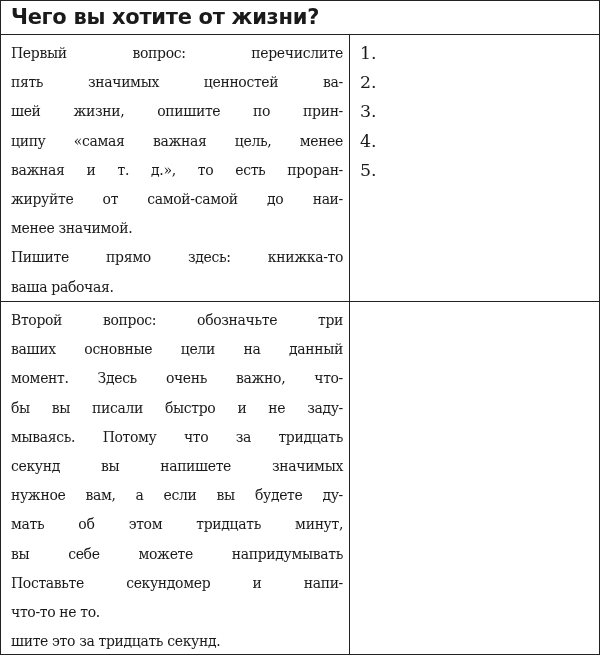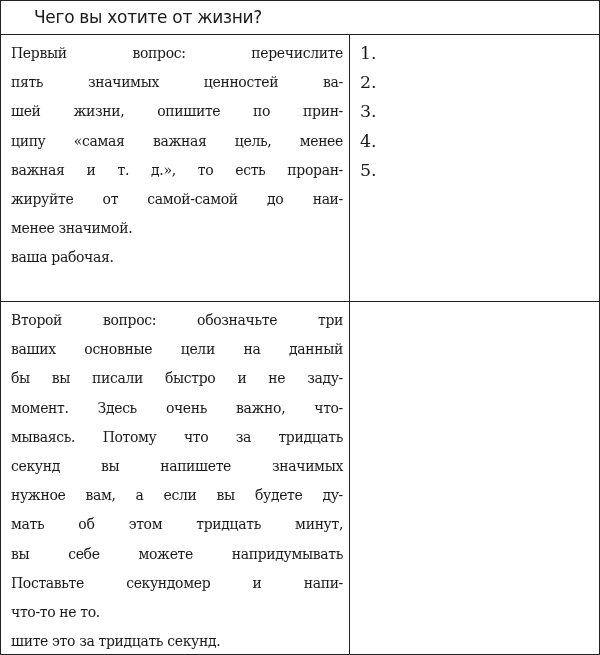--- a/index.html
+++ b/index.html
@@ -8,23 +8,22 @@
     position: absolute; left: 0; top: 0; width: 598px; height: 653px;
     border: 1px solid #222;
   }
   .header {
     position: absolute; left: 0; top: 0; width: 598px; height: 33px;
     border-bottom: 1px solid #222;
   }
   .header-text {
     position: absolute; left: 10px; top: 5px;
     font-family: "DejaVu Sans", "Liberation Sans", sans-serif;
-    font-weight: normal; font-size: 17px; line-height: 22px;
+    font-weight: bold; font-size: 21px; line-height: 22px;
     letter-spacing: -0.3px;
-    margin-left: 23px;
   }
   .row1 { position: absolute; left: 0; top: 34px; width: 598px; height: 266px; border-bottom: 1px solid #222; }
   .row2 { position: absolute; left: 0; top: 301px; width: 598px; height: 352px; }
   .col-left { position: absolute; left: 0; top: 0; width: 348px; height: 100%; border-right: 1px solid #222; }
   .col-right { position: absolute; left: 349px; top: 0; width: 249px; height: 100%; }
   .para {
     position: absolute; left: 10px; top: 4px; width: 332px;
     font-size: 14px; line-height: 29.2px; letter-spacing: -0.35px;
     white-space: nowrap;
   }
@@ -44,41 +43,42 @@
   <div class="row1">
     <div class="col-left">
       <div class="para">
         <span class="line justify">Первый вопрос: перечислите</span>
         <span class="line justify">пять значимых ценностей ва-</span>
         <span class="line justify">шей жизни, опишите по прин-</span>
         <span class="line justify">ципу «самая важная цель, менее</span>
         <span class="line justify">важная и т. д.», то есть проран-</span>
         <span class="line justify">жируйте от самой-самой до наи-</span>
         <span class="line">менее значимой.</span>
+        <span class="line justify">Пишите прямо здесь: книжка-то</span>
         <span class="line">ваша рабочая.</span>
       </div>
     </div>
     <div class="col-right">
       <div class="numlist">
         <span class="numitem">1.</span>
         <span class="numitem">2.</span>
         <span class="numitem">3.</span>
         <span class="numitem">4.</span>
         <span class="numitem">5.</span>
       </div>
     </div>
   </div>
 
   <div class="row2">
     <div class="col-left">
       <div class="para">
         <span class="line justify">Второй вопрос: обозначьте три</span>
         <span class="line justify">ваших основные цели на данный</span>
+        <span class="line justify">момент. Здесь очень важно, что-</span>
         <span class="line justify">бы вы писали быстро и не заду-</span>
-        <span class="line justify">момент. Здесь очень важно, что-</span>
         <span class="line justify">мываясь. Потому что за тридцать</span>
         <span class="line justify">секунд вы напишете значимых</span>
         <span class="line justify">нужное вам, а если вы будете ду-</span>
         <span class="line justify">мать об этом тридцать минут,</span>
         <span class="line justify">вы себе можете напридумывать</span>
         <span class="line justify">Поставьте секундомер и напи-</span>
         <span class="line">что-то не то.</span>
         <span class="line">шите это за тридцать секунд.</span>
       </div>
     </div>

